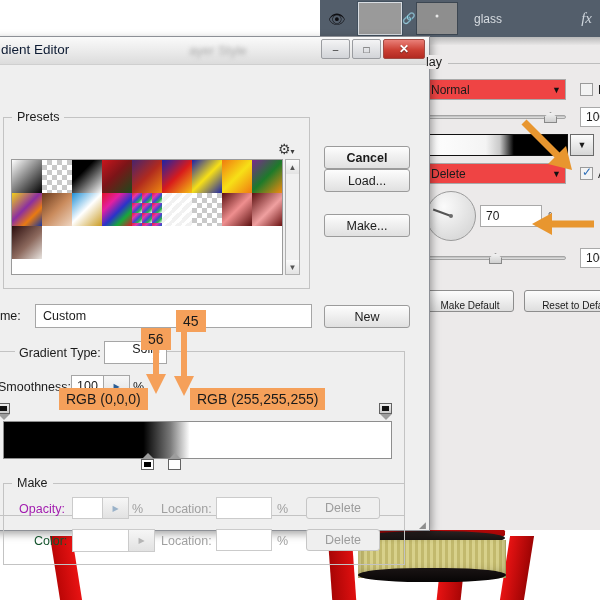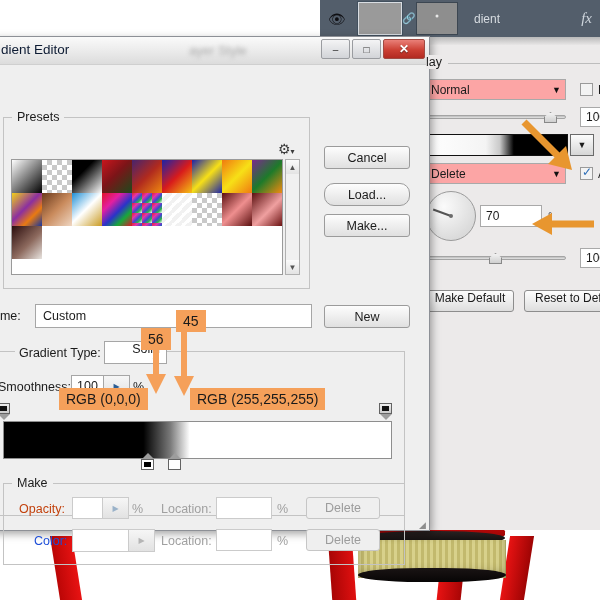--- a/index.html
+++ b/index.html
@@ -58,21 +58,21 @@
   }
   .group-head .gh-text{ background:#eceaea; padding-right:6px; font-size:12.5px;
       position:relative; z-index:2; display:inline-block; }
   .group-head:after{
     content:""; position:absolute; left:0; right:0; top:8px; height:1px;
     background:#bdbdbd; z-index:1;
   }
   .rp-body{ padding:8px 8px 0 8px; }
   .row{ display:flex; align-items:center; margin-bottom:7px; }
   .sel{
-    height:21px; background:#fca5a5; border:1px solid #a9a9a9;
+    height:21px; background:#ef4444; border:1px solid #a9a9a9;
     display:flex; align-items:center; padding:0 4px; font-size:12px;
     position:relative;
   }
   .sel .caret{ margin-left:auto; font-size:9px; color:#111; }
   .num{
     height:20px; background:#fff; border:1px solid #a9a9a9;
     display:flex; align-items:center; padding:0 5px; font-size:12px;
   }
   .slider{ position:relative; height:14px; }
   .slider .track{
@@ -112,22 +112,22 @@
     position:absolute; left:50%; top:50%; width:2px; height:19px;
     background:#555; transform-origin:50% 100%;
   }
   .dial .hub{
     position:absolute; left:50%; top:50%; width:4px;height:4px;
     background:#6b6b6b; border-radius:50%; transform:translate(-50%,-50%);
   }
   .btn{
     height:22px; border:1px solid #8d8d8d; border-radius:3px;
     background:linear-gradient(#fdfdfd,#dedede);
-    display:flex; align-items:flex-start; justify-content:center;
-    font-size:12px; color:#1a1a1a;
+    display:flex; align-items:flex-end; justify-content:center;
+    font-size:10px; color:#1a1a1a;
   }
 
   
   #gradient-editor{
     position:absolute; left:-8px; top:36px; width:438px; height:495px;
     background:#efefef; border:1px solid #8d9096;
     box-shadow:2px 3px 8px rgba(0,0,0,.35);
   }
   #ge-titlebar{
     height:28px; position:relative;
@@ -275,21 +275,21 @@
               box-shadow:inset 0 -6px 10px rgba(0,0,0,.25);"></div>
   <div class="obj-cap" style="left:358px;top:568px;width:148px;height:14px;
               background:linear-gradient(#1a1414,#070505);border-radius:50%/60%;"></div>
 </div>
 
 <div id="layers-strip">
   <div class="eye">👁</div>
   <div class="thumb-sel"></div>
   <div class="link-icon">🔗</div>
   <div class="thumb-mask"></div>
-  <div class="layer-name">dient</div>
+  <div class="layer-name">glass</div>
   <div class="fx-mark">fx</div>
 </div>
 
 <div id="right-panel">
   <div class="rp-inner">
     <div class="rp-topline"></div>
 
     <div class="group-head">
       <span class="gh-text">lay</span>
     </div>
@@ -410,24 +410,24 @@
       <div class="sw" style="background:linear-gradient(135deg,#5b0f0f,#f0a0a0 55%,#6b1212);"></div>
 
       <div class="sw" style="background:linear-gradient(135deg,#2b0d0d,#8d6a5e 55%,#e8e4e0);"></div>
     </div>
 
     <div class="vsb" style="left:292px; top:94px; width:15px; height:116px;">
       <div class="arw">▲</div>
       <div class="arw" style="position:absolute;bottom:0;left:0;right:0;">▼</div>
     </div>
 
-    <div class="ge-btn" style="left:331px; top:81px;">
+    <div class="ge-btn" style="left:331px; top:81px;font-weight:bold;">
       <span>Cancel</span>
     </div>
-    <div class="ge-btn" style="left:331px; top:118px;border-radius:10px;">
+    <div class="ge-btn" style="left:331px; top:104px;">
       <span>Load...</span>
     </div>
     <div class="ge-btn" style="left:331px; top:149px;">
       <span>Make...</span>
     </div>
 
     <span class="lbl" style="left:0px; top:244px;">ame:</span>
     <div class="txtin" style="left:42px; top:239px; width:277px; height:24px;padding-left:7px;">
       <span>Custom</span>
     </div>
@@ -475,36 +475,36 @@
       <div class="tipu"></div>
       <div class="box" style="background:#fff;">
           <i style="background:#fff;border:0;"></i>
         </div>
     </div>
 
     <div class="fs" style="left:10px; top:418px; width:402px; height:82px;">
       <span class="fs-legend">Make</span>
     </div>
 
-    <span class="lbl" style="left:26px; top:437px; color:#c2410c;">Opacity:</span>
+    <span class="lbl" style="left:26px; top:437px; color:#a21caf;">Opacity:</span>
     <div class="txtin" style="left:79px; top:432px; width:31px; height:22px; border-color:#cbcbcb;">
       <span></span>
     </div>
     <div class="spin" style="left:110px; top:432px; height:22px; color:#9ab2c9; border-color:#cbcbcb;">▶</div>
     <span class="lbl" style="left:139px; top:437px; color:#a0a0a0;">%</span>
     <span class="lbl" style="left:168px; top:437px; color:#a0a0a0;">Location:</span>
     <div class="txtin" style="left:223px; top:432px; width:56px; height:22px; border-color:#cbcbcb;">
       <span></span>
     </div>
     <span class="lbl" style="left:284px; top:437px; color:#a0a0a0;">%</span>
     <div class="ge-btn" style="left:313px; top:432px; width:74px; height:22px; border-color:#c6c6c6; color:#9c9c9c; background:#efefef;">
       <span>Delete</span>
     </div>
 
-    <span class="lbl" style="left:41px; top:469px; color:#1d4ed8;">Color:</span>
+    <span class="lbl" style="left:41px; top:469px; color:#14532d;">Color:</span>
     <div class="txtin" style="left:79px; top:464px; width:57px; height:23px; border-color:#cbcbcb;">
       <span></span>
     </div>
     <div class="spin" style="left:136px; top:464px; height:23px; color:#b5b5b5; border-color:#cbcbcb;">▶</div>
     <span class="lbl" style="left:168px; top:469px; color:#a0a0a0;">Location:</span>
     <div class="txtin" style="left:223px; top:464px; width:56px; height:22px; border-color:#cbcbcb;">
       <span></span>
     </div>
     <span class="lbl" style="left:284px; top:469px; color:#a0a0a0;">%</span>
     <div class="ge-btn" style="left:313px; top:464px; width:74px; height:22px; border-color:#c6c6c6; color:#9c9c9c; background:#efefef;">

